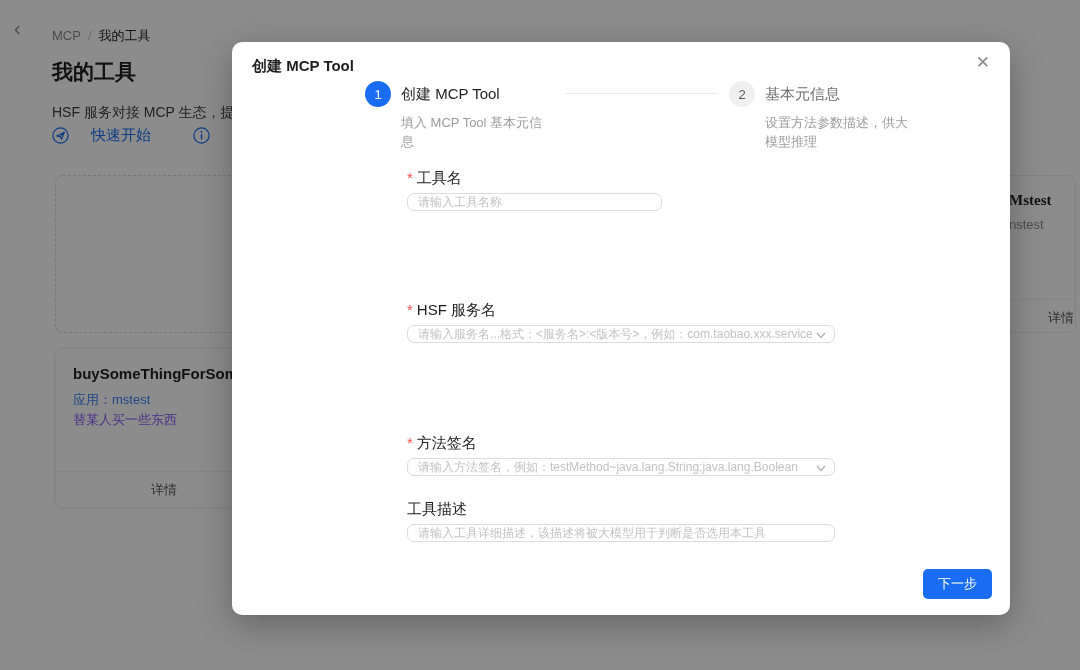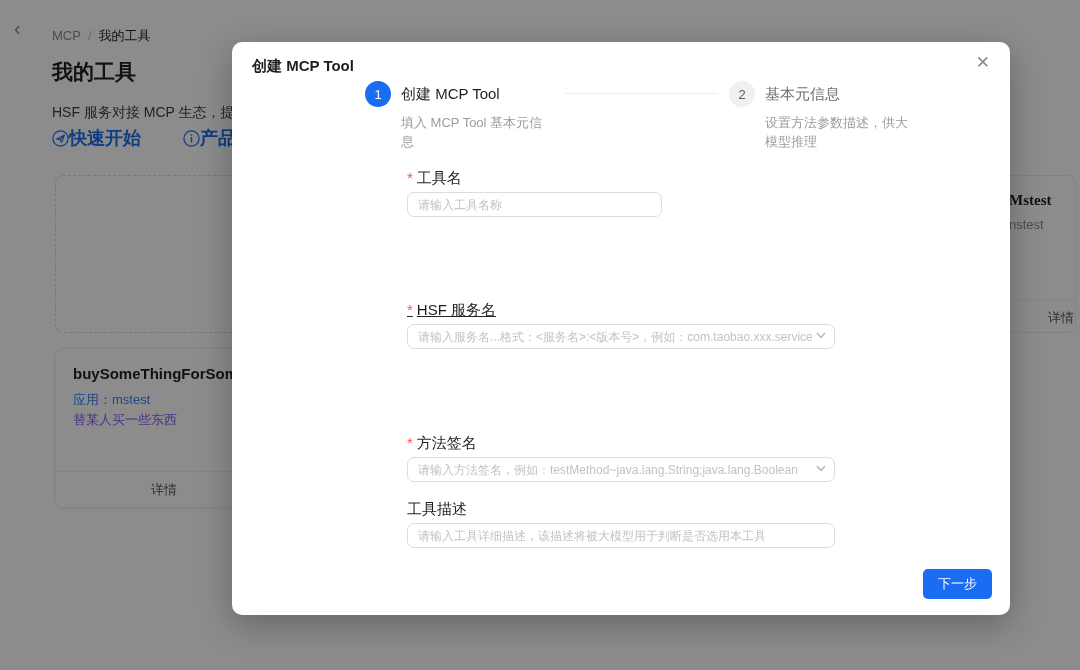--- a/index.html
+++ b/index.html
@@ -8,21 +8,21 @@
     font-family:"Liberation Sans","DejaVu Sans",sans-serif;color:#262626;
   }
   
   .back{position:absolute;left:14px;top:18px;font-size:20px;color:#8c8c8c;line-height:1;cursor:pointer;}
   .breadcrumb{position:absolute;left:52px;top:27px;font-size:13px;color:#8c8c8c;}
   .breadcrumb .sep{margin:0 7px;color:#bfbfbf;}
   .breadcrumb .cur{color:#262626;}
   .page-title{position:absolute;left:52px;top:58px;margin:0;font-size:21px;font-weight:bold;color:#1f1f1f;}
   .page-subtitle{position:absolute;left:52px;top:104px;margin:0;font-size:14px;color:#404040;white-space:nowrap;}
   .quick-links{position:absolute;left:52px;top:126px;display:flex;gap:42px;}
-  .qlink{display:flex;align-items:center;gap:0;color:#1a6df2;font-size:18px;cursor:pointer;font-weight:bold;}
+  .qlink{display:flex;align-items:center;gap:22px;color:#1a6df2;font-size:15px;cursor:pointer;}
   .qlink svg{display:block;}
   .card{position:absolute;background:#fff;border-radius:8px;box-sizing:border-box;}
   .card-dashed{left:55px;top:175px;width:505px;height:158px;border:1px dashed #d9d9d9;}
   .card-tool{left:55px;top:348px;width:505px;height:160px;border:1px solid #ededed;box-shadow:0 1px 4px rgba(0,0,0,0.05);}
   .card-tool .c-title{position:absolute;left:17px;top:16px;font-size:15px;font-weight:bold;color:#1f1f1f;white-space:nowrap;}
   .card-tool .c-app{position:absolute;left:17px;top:42px;font-size:13px;color:#3b82f6;}
   .card-tool .c-desc{position:absolute;left:17px;top:62px;font-size:13px;color:#8b5cf6;}
   .card-tool .c-footer{position:absolute;left:0;bottom:0;width:100%;height:35px;border-top:1px solid #f0f0f0;}
   .card-tool .c-detail{position:absolute;left:95px;top:9px;font-size:13px;color:#595959;cursor:pointer;}
   .card-partial{left:875px;top:175px;width:201px;height:158px;border:1px solid #ededed;}
@@ -50,30 +50,30 @@
   .step-1 .step-title{color:#1f1f1f;}
   .step-2 .step-title{color:#6e6e6e;}
   .step-desc{margin-top:7px;margin-left:36px;font-size:13px;color:#9c9c9c;line-height:1.45;width:150px;}
   .step-line{position:absolute;left:333px;top:51px;width:153px;height:1px;background:#ececec;}
   
   .frow{position:absolute;left:175px;}
   .frow .lbl{font-size:15px;color:#1f1f1f;line-height:16px;}
   .req{color:#ff4d4f;margin-right:4px;}
   .input-wrap{position:relative;margin-top:6px;}
   .input-wrap input{
-    height:25px;box-sizing:border-box;border:1px solid #dcdcdc;border-radius:7px;
+    height:18px;box-sizing:border-box;border:1px solid #dcdcdc;border-radius:7px;
     padding:0 22px 0 10px;font-size:12px;color:#333;outline:none;background:#fff;width:100%;
     font-family:"Liberation Sans","DejaVu Sans",sans-serif;
   }
   .input-wrap.noarrow input{padding-right:10px;}
   .input-wrap input::placeholder{color:#c2c2c2;}
   .w-narrow{width:255px;}
   .w-wide{width:428px;}
   .chev{position:absolute;right:9px;top:8px;pointer-events:none;}
-  .row-1{top:128px;} .row-2{top:194px;} .row-3{top:260px;text-decoration:underline;}
+  .row-1{top:128px;} .row-2{top:194px;} .row-3{top:260px;}
   .row-4{top:326px;} .row-5{top:393px;} .row-6{top:459px;}
   .next-btn{
     position:absolute;right:18px;bottom:16px;background:#1a6df2;color:#fff;border:none;
     font-size:13px;padding:6px 15px;border-radius:5px;cursor:pointer;
     font-family:"Liberation Sans","DejaVu Sans",sans-serif;
   }
 </style>
 </head>
 <body>
 

